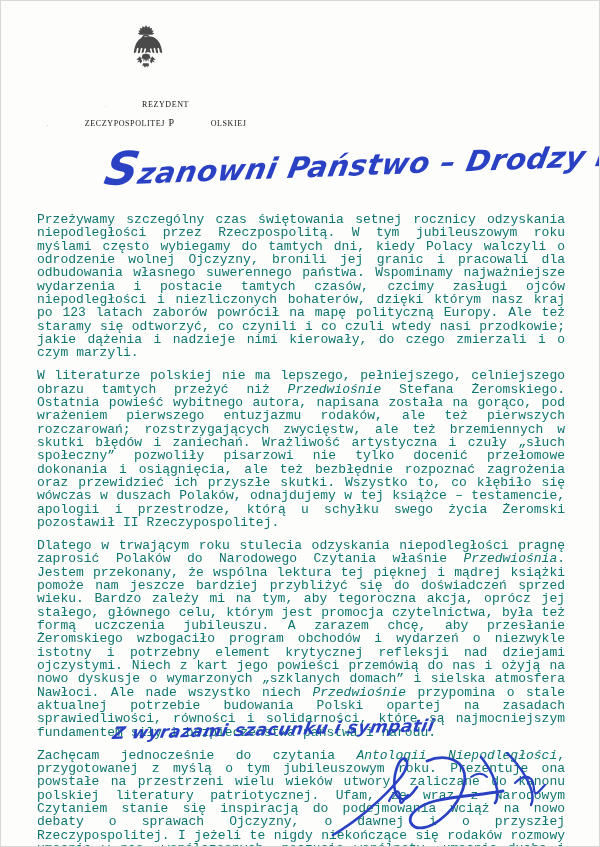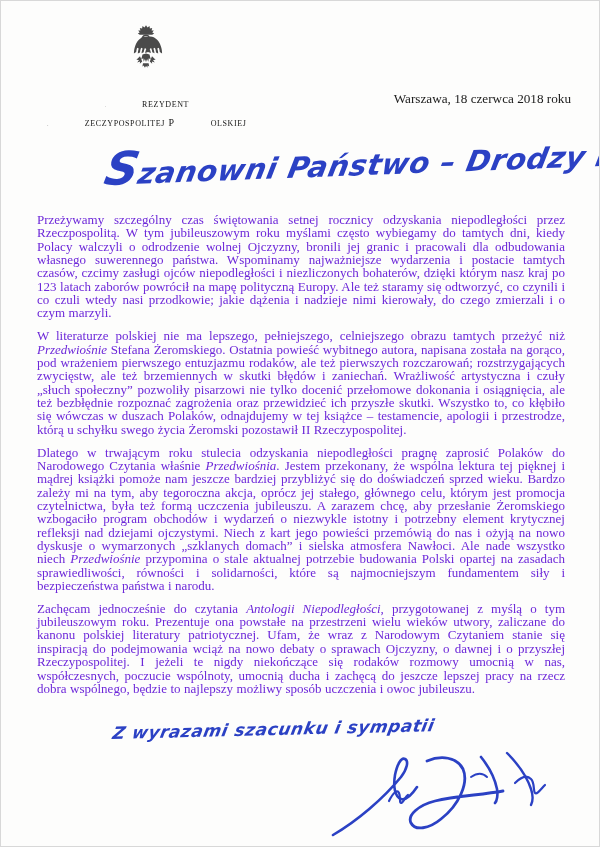--- a/index.html
+++ b/index.html
@@ -109,27 +109,27 @@
   }
 
   
   .body-text {
     position: absolute;
     left: 36px;
     top: 212px;
     width: 528px;
   }
   .para {
-    font-family: Liberation Serif, serif;
+    font-family: Liberation Mono, monospace;
     font-size: 13.0px;
     line-height: 13.35px;
     text-align: justify;
     text-justify: inter-word;
     margin: 0 0 9.5px 0;
-    color: #6d28d9;
+    color: #0f766e;
     -webkit-hyphens: none;
     hyphens: none;
     word-spacing: 0.2px;
   }
   .para i { font-style: italic; }
 </style>
 </head>
 <body>
 
 <div class="page">
@@ -158,21 +158,20 @@
 
   <div class="letterhead">
     <div class="lh-line sc">
       <span class="big">P</span><span class="small">REZYDENT</span>
     </div>
     <div class="lh-line sc">
       <span class="big">R</span><span class="small">ZECZYPOSPOLITEJ&nbsp;</span><span class="big">P</span><span class="small">OLSKIEJ</span>
     </div>
   </div>
 
-  <div class="dateline">Warszawa, 18 czerwca 2018 roku</div>
 
   <div class="hand greeting">
     <span class="cap">S</span><span>zanowni Państwo – Drodzy Rodacy!</span>
   </div>
 
   <div class="body-text">
     <p class="para">Przeżywamy szczególny czas świętowania setnej rocznicy odzyskania niepodległości przez Rzeczpospolitą. W tym jubileuszowym roku myślami często wybiegamy do tamtych dni, kiedy Polacy walczyli o odrodzenie wolnej Ojczyzny, bronili jej granic i pracowali dla odbudowania własnego suwerennego państwa. Wspominamy najważniejsze wydarzenia i postacie tamtych czasów, czcimy zasługi ojców niepodległości i niezliczonych bohaterów, dzięki którym nasz kraj po 123 latach zaborów powrócił na mapę polityczną Europy. Ale też staramy się odtworzyć, co czynili i co czuli wtedy nasi przodkowie; jakie dążenia i nadzieje nimi kierowały, do czego zmierzali i o czym marzyli.</p>
     <p class="para">W literaturze polskiej nie ma lepszego, pełniejszego, celniejszego obrazu tamtych przeżyć niż <i>Przedwiośnie</i> Stefana Żeromskiego. Ostatnia powieść wybitnego autora, napisana została na gorąco, pod wrażeniem pierwszego entuzjazmu rodaków, ale też pierwszych rozczarowań; rozstrzygających zwycięstw, ale też brzemiennych w skutki błędów i zaniechań. Wrażliwość artystyczna i czuły „słuch społeczny” pozwoliły pisarzowi nie tylko docenić przełomowe dokonania i osiągnięcia, ale też bezbłędnie rozpoznać zagrożenia oraz przewidzieć ich przyszłe skutki. Wszystko to, co kłębiło się wówczas w duszach Polaków, odnajdujemy w tej książce – testamencie, apologii i przestrodze, którą u schyłku swego życia Żeromski pozostawił II Rzeczypospolitej.</p>
     <p class="para">Dlatego w trwającym roku stulecia odzyskania niepodległości pragnę zaprosić Polaków do Narodowego Czytania właśnie <i>Przedwiośnia</i>. Jestem przekonany, że wspólna lektura tej pięknej i mądrej książki pomoże nam jeszcze bardziej przybliżyć się do doświadczeń sprzed wieku. Bardzo zależy mi na tym, aby tegoroczna akcja, oprócz jej stałego, głównego celu, którym jest promocja czytelnictwa, była też formą uczczenia jubileuszu. A zarazem chcę, aby przesłanie Żeromskiego wzbogaciło program obchodów i wydarzeń o niezwykle istotny i potrzebny element krytycznej refleksji nad dziejami ojczystymi. Niech z kart jego powieści przemówią do nas i ożyją na nowo dyskusje o wymarzonych „szklanych domach” i sielska atmosfera Nawłoci. Ale nade wszystko niech <i>Przedwiośnie</i> przypomina o stale aktualnej potrzebie budowania Polski opartej na zasadach sprawiedliwości, równości i solidarności, które są najmocniejszym fundamentem siły i bezpieczeństwa państwa i narodu.</p>
     <p class="para">Zachęcam jednocześnie do czytania <i>Antologii Niepodległości</i>, przygotowanej z myślą o tym jubileuszowym roku. Prezentuje ona powstałe na przestrzeni wielu wieków utwory, zaliczane do kanonu polskiej literatury patriotycznej. Ufam, że wraz z Narodowym Czytaniem stanie się inspiracją do podejmowania wciąż na nowo debaty o sprawach Ojczyzny, o dawnej i o przyszłej Rzeczypospolitej. I jeżeli te nigdy niekończące się rodaków rozmowy umocnią w nas, współczesnych, poczucie wspólnoty, umocnią ducha i zachęcą do jeszcze lepszej pracy na rzecz dobra wspólnego, będzie to najlepszy możliwy sposób uczczenia i owoc jubileuszu.</p>

